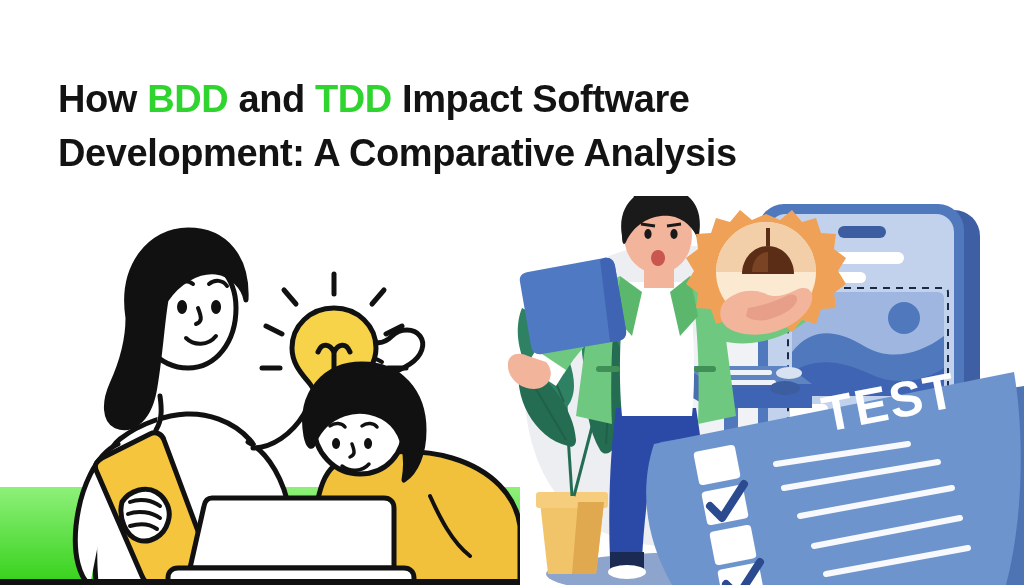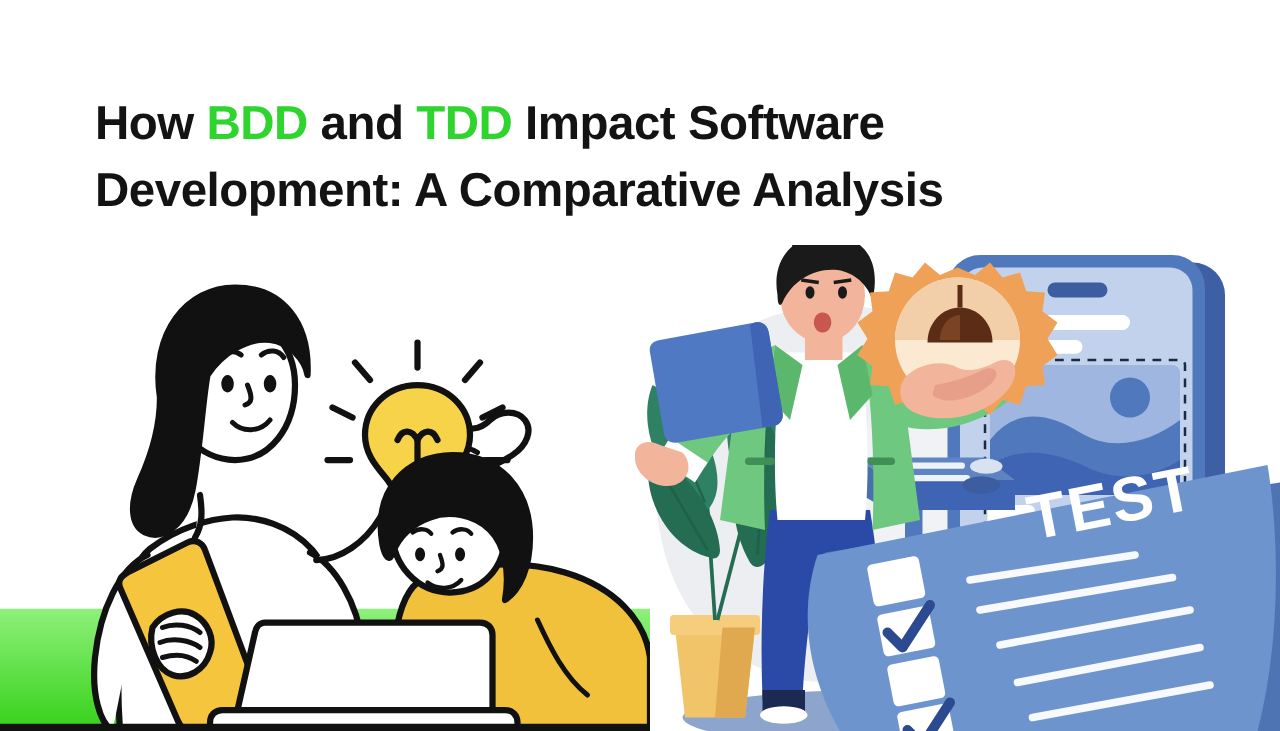--- a/index.html
+++ b/index.html
@@ -15,21 +15,21 @@
     position: relative;
     width: 1024px;
     height: 585px;
     background: #ffffff;
     overflow: hidden;
   }
 
   
   #headline {
     position: absolute;
-    left: 76px;
+    left: 58px;
     top: 48px;
     width: 760px;
     font-size: 38px;
     font-weight: 700;
     line-height: 1.42;
     letter-spacing: -0.4px;
     color: #131313;
     font-family: "Liberation Sans", sans-serif;
   }
   #headline .hl-accent {

